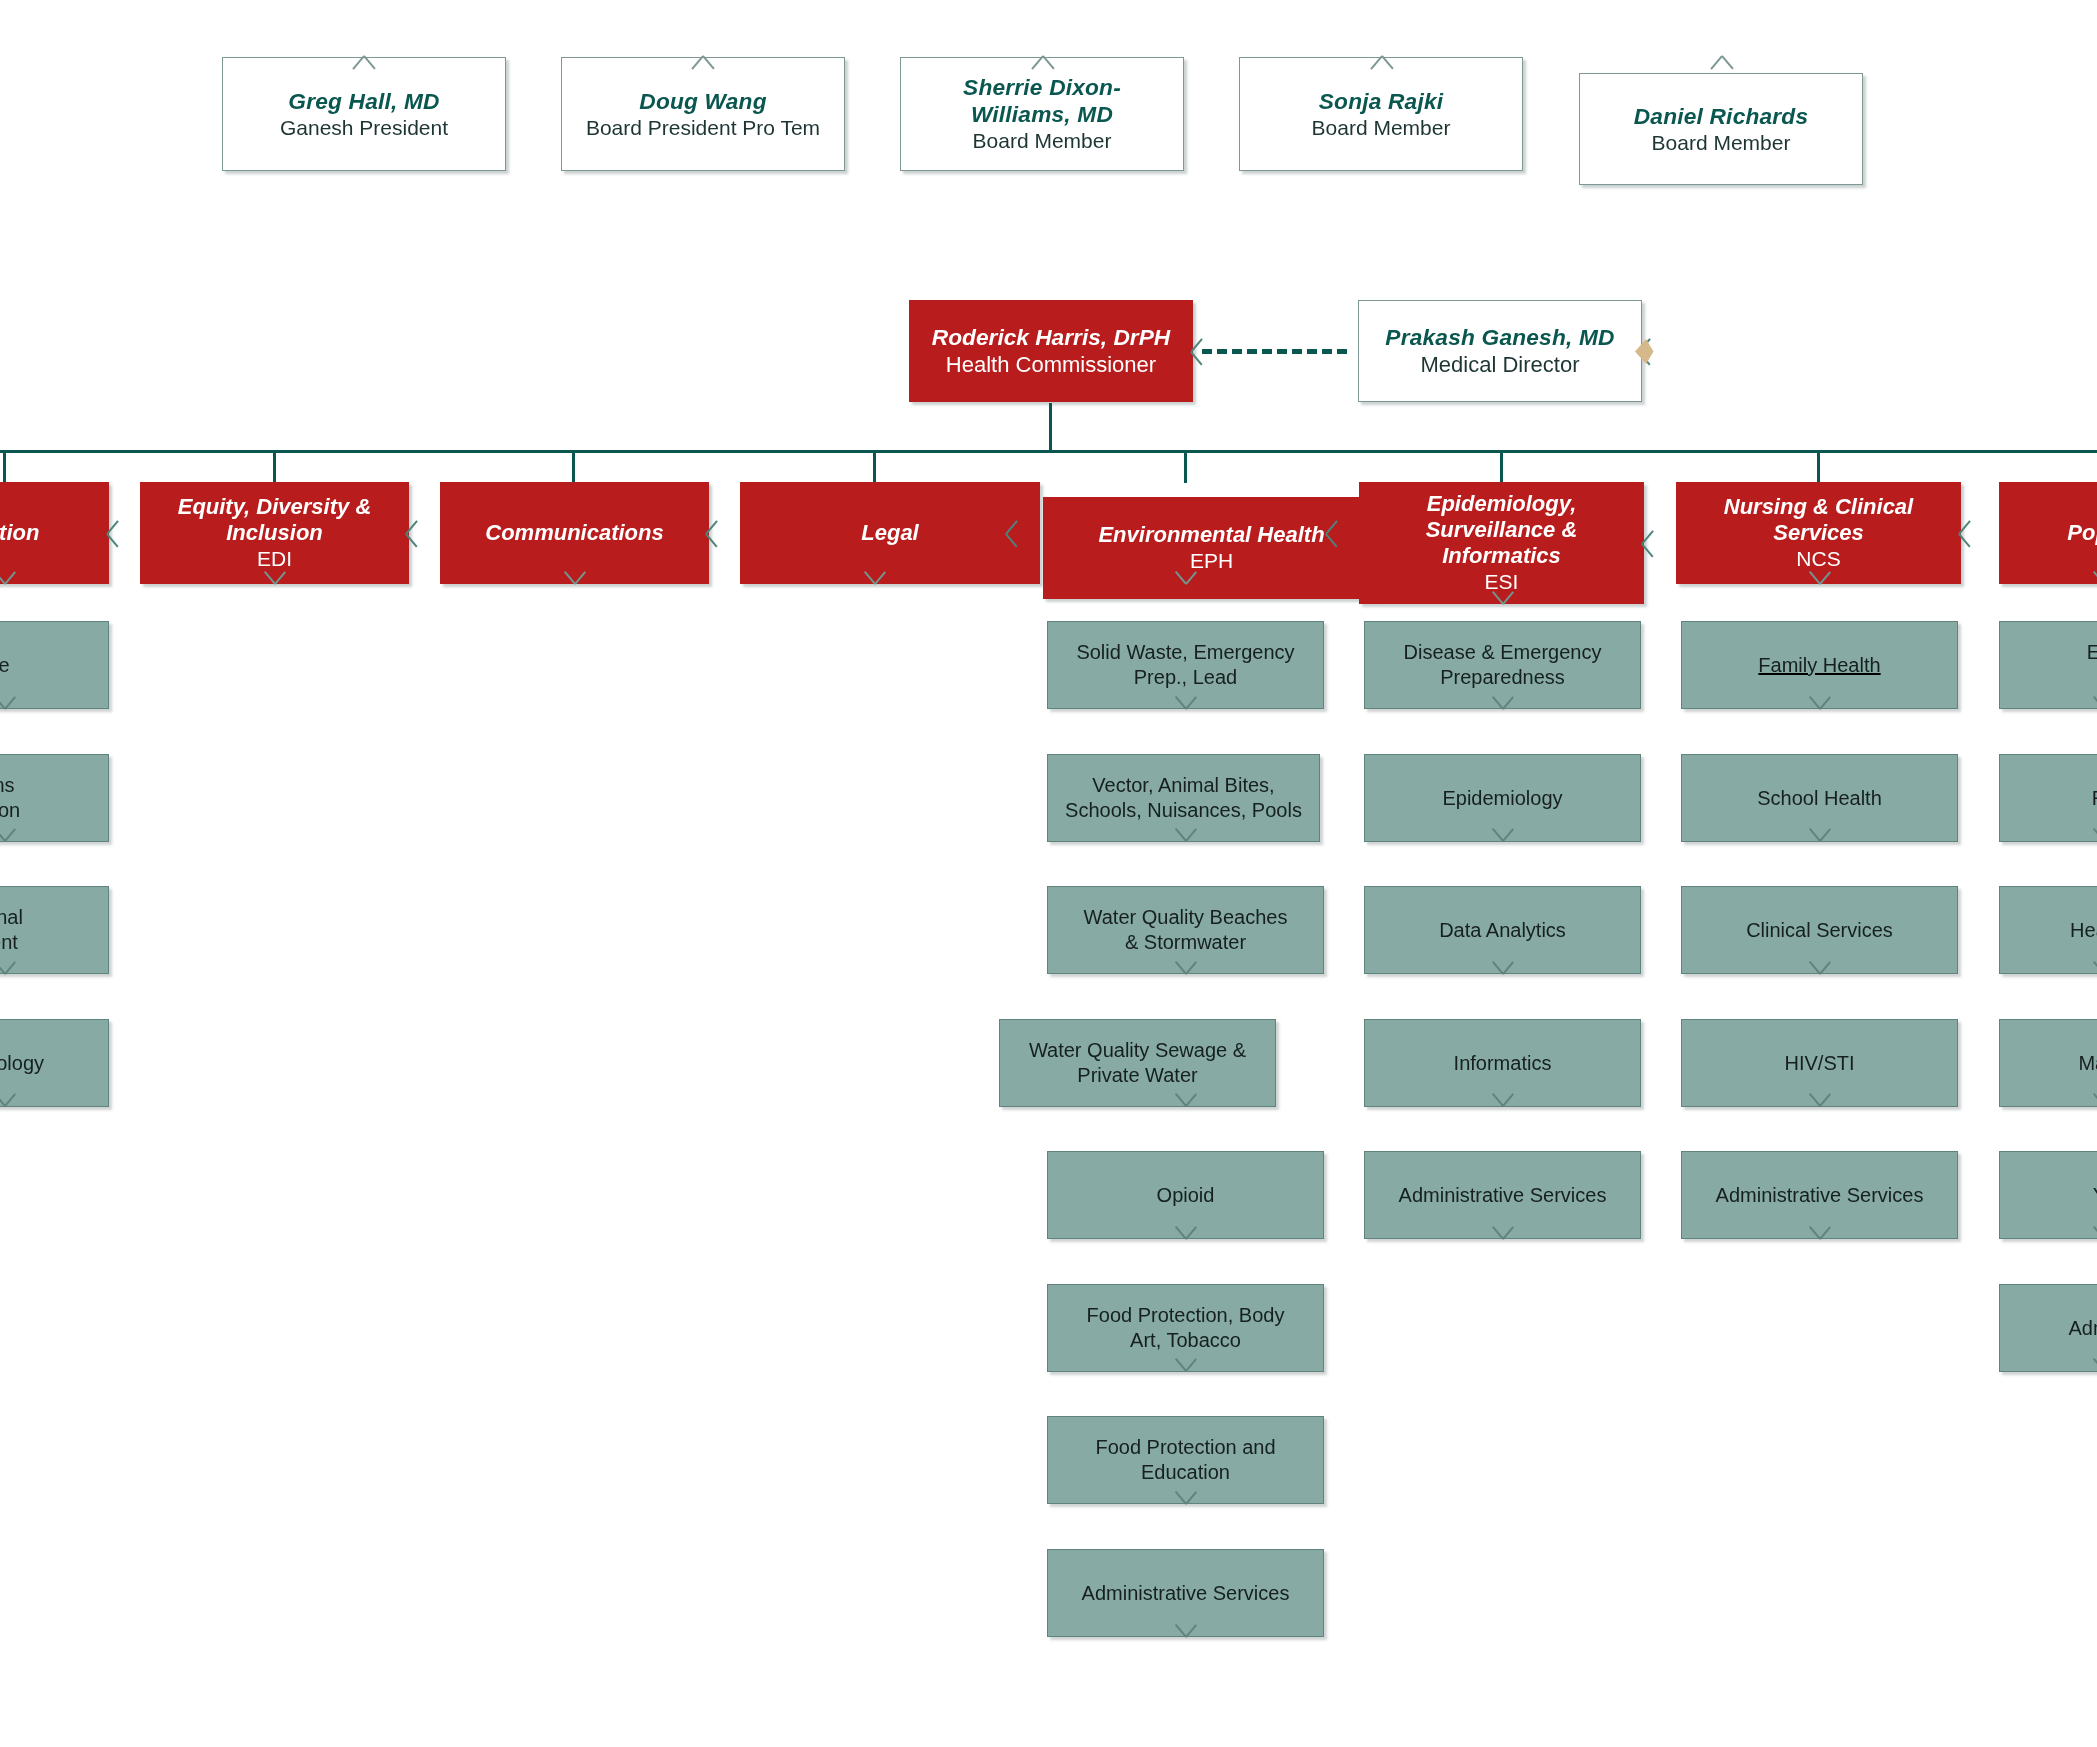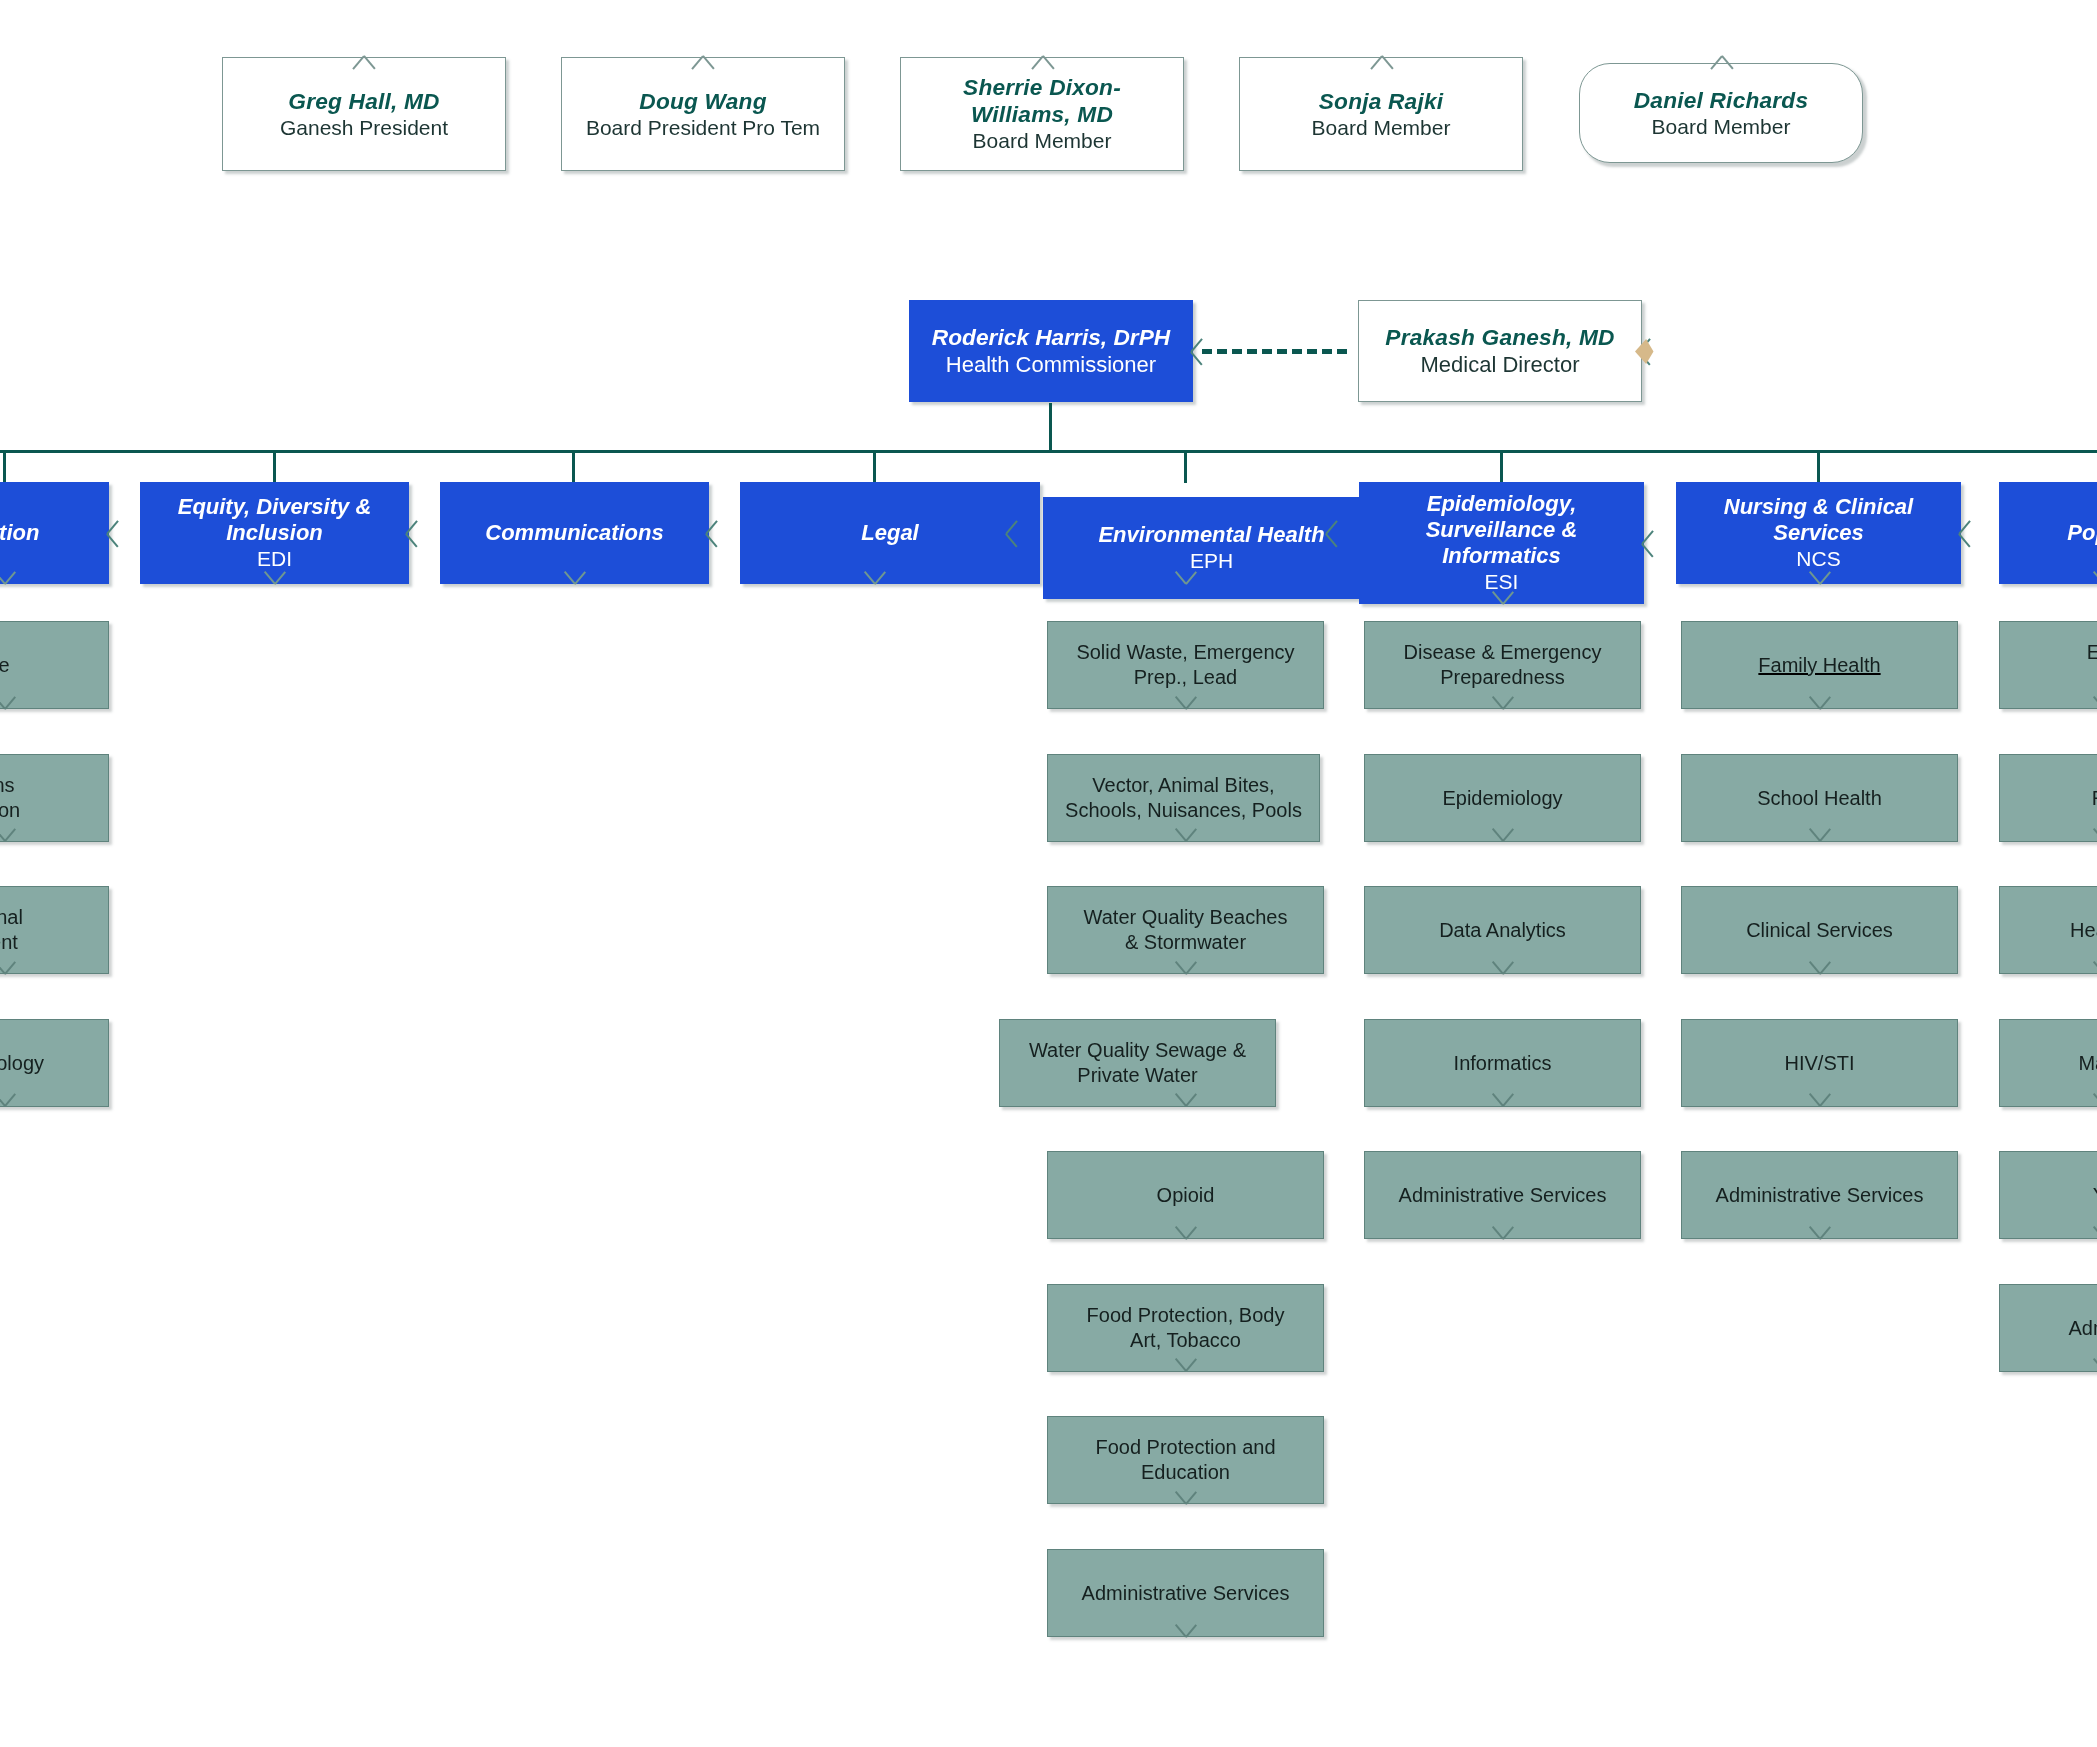--- a/index.html
+++ b/index.html
@@ -24,21 +24,21 @@
   .person .t1{
     font-style:italic;font-weight:bold;color:#0a5750;
     font-size:22.7px;line-height:27px;letter-spacing:0.2px;
   }
   .person .t2{
     color:#1d3533;font-size:21px;line-height:26px;font-weight:400;
   }
 
   
   .teal{
-    background:#1d4ed8;
+    background:#b91c1c;
     box-shadow:3.4px 3.4px 2.5px rgba(140,150,150,.45);
   }
   .teal .t1{
     font-style:italic;font-weight:bold;color:#ffffff;
     font-size:22px;line-height:26px;
   }
   .teal .t2{
     color:#ffffff;font-size:21px;line-height:26px;font-weight:400;
   }
   .commish .t1{font-size:22.7px;line-height:28px;}
@@ -122,21 +122,21 @@
       </div>
     </div>
     <div class="vnotch" style="left: 1028px; top: 56px;"></div>
     <div class="box person" style="left: 1239px; top: 57px; width: 284px; height: 114px;">
       <div class="lines">
         <div class="t1">Sonja Rajki</div>
         <div class="t2">Board Member</div>
       </div>
     </div>
     <div class="vnotch" style="left: 1367px; top: 56px;"></div>
-    <div class="box person" style="left: 1579px; top: 63px; width: 284px; height: 100px; border-radius: 31px;">
+    <div class="box person" style="left: 1579px; top: 73px; width: 284px; height: 112px;">
       <div class="lines">
         <div class="t1">Daniel Richards</div>
         <div class="t2">Board Member</div>
       </div>
     </div>
     <div class="vnotch" style="left: 1707px; top: 56px;"></div>
     <div class="box teal commish" style="left: 909px; top: 300px; width: 284px; height: 102px;">
       <div class="lines">
         <div class="t1">Roderick Harris, DrPH</div>
         <div class="t2">Health Commissioner</div>

